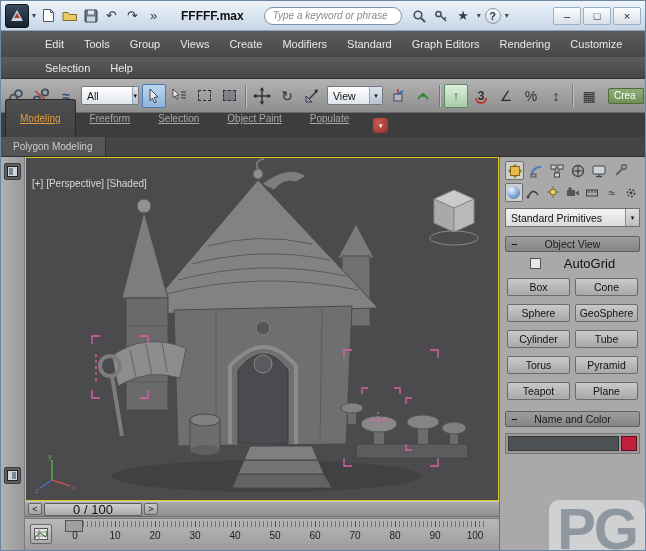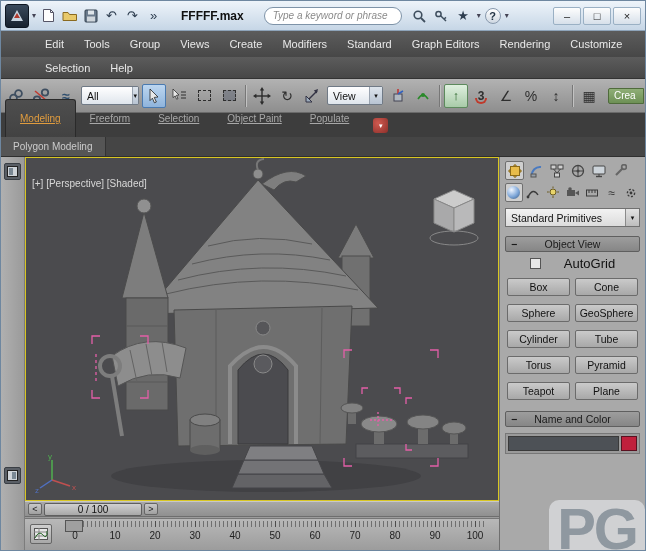--- a/index.html
+++ b/index.html
@@ -116,21 +116,21 @@
   .name-field { flex:1; height:15px; background:#4d5156; border:1px solid #3a3a3a; }
   .color-swatch { width:16px; height:15px; background:var(--object-color-swatch,#c0203c); border:1px solid #5a1020; }
 
   
   .time-slider { position:absolute; left:24px; top:500px; width:474px; height:16px;
                  background:linear-gradient(#a8a8a8,#909090); border-top:1px solid #c8c8c8;
                  border-bottom:1px solid #6e6e6e; display:flex; align-items:center; padding:0 3px; gap:2px; }
   .ts-btn { width:14px; height:12px; background:linear-gradient(#c8c8c8,#a0a0a0); border:1px solid #666;
             border-radius:2px; font-size:9px; display:flex; align-items:center; justify-content:center; color:#222; }
   .ts-handle { width:98px; height:13px; background:linear-gradient(#d0d0d0,#a8a8a8); border:1px solid #5f5f5f;
-               border-radius:2px; font-size:10px; display:flex; align-items:center; justify-content:center; color:#111; }
+               border-radius:2px; font-size:13px; display:flex; align-items:center; justify-content:center; color:#111; }
   .trackbar { position:absolute; left:24px; top:517px; width:474px; bottom:0;
               background:linear-gradient(#b8b8b8,#9c9c9c); border-top:1px solid #777; }
   .mini-curve-btn { position:absolute; left:5px; top:5px; width:22px; height:20px;
                     background:linear-gradient(#cfcfcf,#a8a8a8); border:1px solid #666; border-radius:2px;
                     display:flex; align-items:center; justify-content:center; }
   .ruler { position:absolute; left:34px; right:8px; top:0; bottom:0; }
   .ticks { position:absolute; left:16px; right:6px; top:2px; height:6px;
            background-image:repeating-linear-gradient(90deg,#4c4c4c 0 1px,transparent 1px 40px),
                             repeating-linear-gradient(90deg,#6f6f6f 0 1px,transparent 1px 4px); }
   .numbers { position:absolute; left:0; right:0; top:11px; display:flex; justify-content:space-between;

